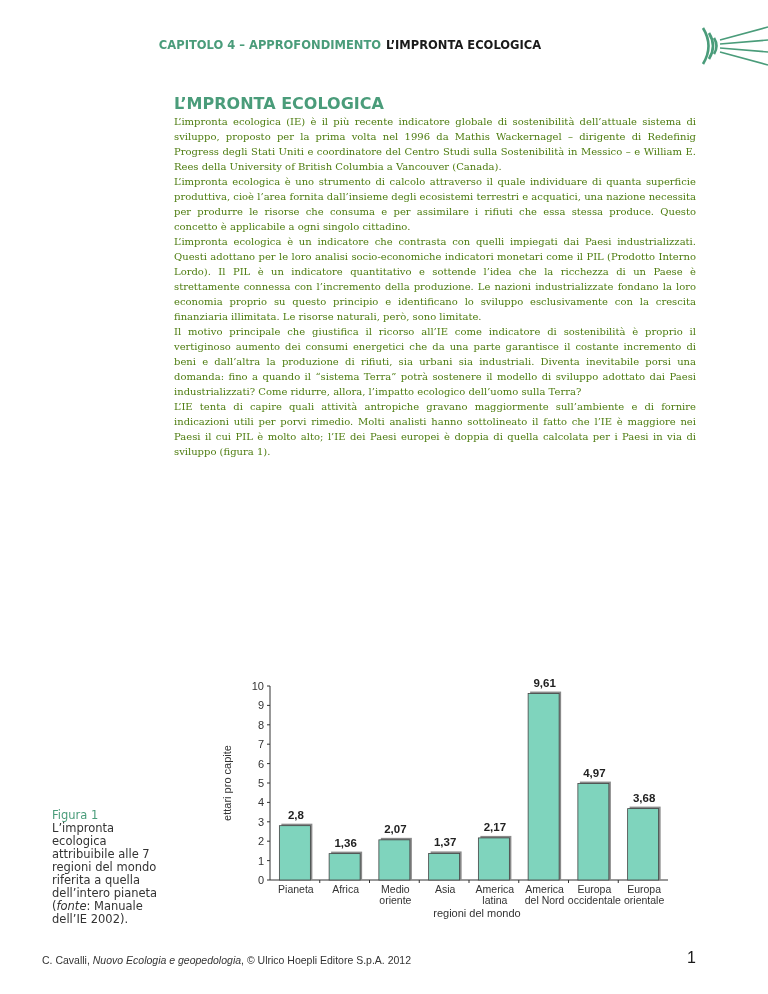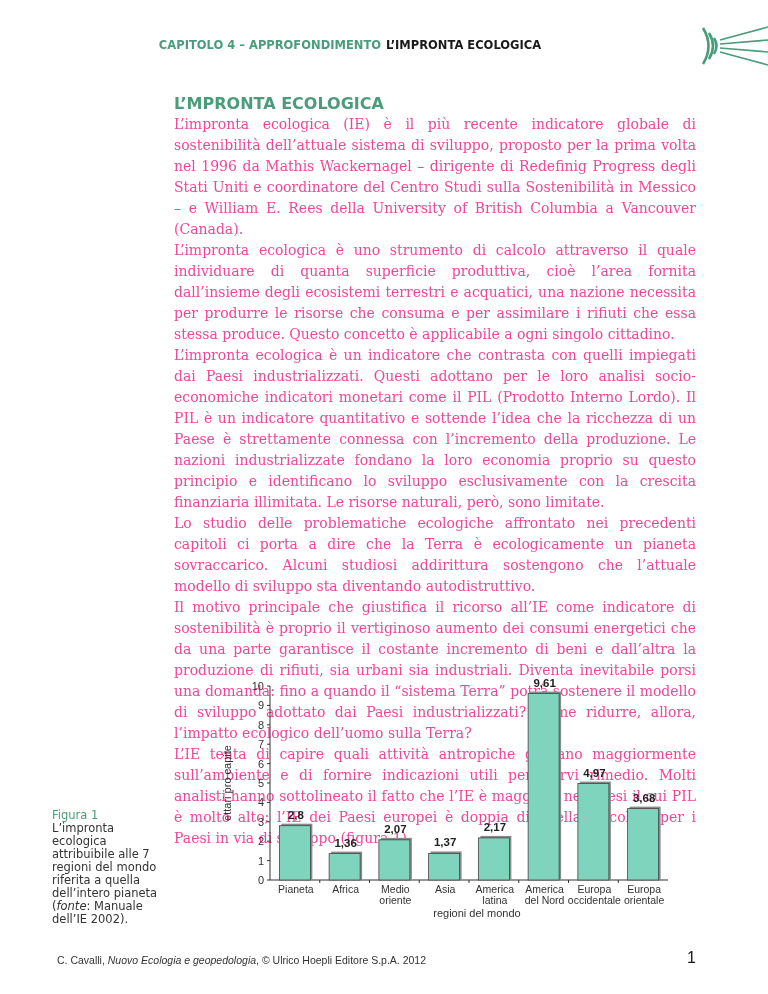--- a/index.html
+++ b/index.html
@@ -5,28 +5,28 @@
   html, body { margin: 0; padding: 0; background: #ffffff; }
   body { width: 768px; height: 994px; position: relative; overflow: hidden; }
   .hdr { position: absolute; top: 38px; left: 0; width: 700px; text-align: center;
          font-family: "DejaVu Sans", sans-serif; font-size: 11.5px; font-weight: bold; white-space: nowrap; }
   .hdr .ch { color: #4a9c7a; }
   .hdr .tp { color: #1a1a1a; margin-left: 5px; }
   .logo { position: absolute; top: 22px; left: 700px; }
   .title { position: absolute; top: 94px; left: 174px; font-family: "DejaVu Sans", sans-serif;
            font-weight: bold; font-size: 16px; color: #4a9c7a; text-align: right; }
   .body-text { position: absolute; top: 114px; left: 174px; width: 522px;
-               font-family: "DejaVu Serif", serif; font-size: 14px; line-height: 21px; color: #ec4899;
+               font-family: "DejaVu Serif", serif; font-size: 10px; line-height: 15px; color: #4d7c0f;
                text-align: justify; }
   .body-text p { margin: 0; }
   .caption { position: absolute; top: 809px; left: 52px; width: 110px;
              font-family: "DejaVu Sans", sans-serif; font-size: 11.5px; line-height: 13px; color: #333; }
   .caption .fig { color: #4a9c7a; }
   .chart { position: absolute; top: 675px; left: 210px; width: 470px; height: 245px; }
-  .footer { position: absolute; top: 954px; left: 57px; font-family: "Liberation Sans", sans-serif;
+  .footer { position: absolute; top: 954px; left: 42px; font-family: "Liberation Sans", sans-serif;
             font-size: 10.5px; color: #333; }
   .pagenum { position: absolute; top: 949px; left: 466px; width: 230px; text-align: right;
              font-family: "Liberation Sans", sans-serif; font-size: 16px; color: #1a1a1a; }
   svg text { font-family: "Liberation Sans", sans-serif; }
 </style>
 </head>
 <body>
 
 <div class="hdr">
   <span class="ch">CAPITOLO 4 – APPROFONDIMENTO</span><span class="tp">L’IMPRONTA ECOLOGICA</span>
@@ -40,21 +40,20 @@
   <line x1="20" y1="26" x2="68" y2="30" stroke="#4a9c7a" stroke-width="1.6"></line>
   <line x1="20" y1="30" x2="68" y2="43" stroke="#4a9c7a" stroke-width="1.6"></line>
 </svg>
 
 <div class="title">L’MPRONTA ECOLOGICA</div>
 
 <div class="body-text">
   <p>L’impronta ecologica (IE) è il più recente indicatore globale di sostenibilità dell’attuale sistema di sviluppo, proposto per la prima volta nel 1996 da Mathis Wackernagel – dirigente di Redefinig Progress degli Stati Uniti e coordinatore del Centro Studi sulla Sostenibilità in Messico – e William E. Rees della University of British Columbia a Vancouver (Canada).</p>
   <p>L’impronta ecologica è uno strumento di calcolo attraverso il quale individuare di quanta superficie produttiva, cioè l’area fornita dall’insieme degli ecosistemi terrestri e acquatici, una nazione necessita per produrre le risorse che consuma e per assimilare i rifiuti che essa stessa produce. Questo concetto è applicabile a ogni singolo cittadino.</p>
   <p>L’impronta ecologica è un indicatore che contrasta con quelli impiegati dai Paesi industrializzati. Questi adottano per le loro analisi socio-economiche indicatori monetari come il PIL (Prodotto Interno Lordo). Il PIL è un indicatore quantitativo e sottende l’idea che la ricchezza di un Paese è strettamente connessa con l’incremento della produzione. Le nazioni industrializzate fondano la loro economia proprio su questo principio e identificano lo sviluppo esclusivamente con la crescita finanziaria illimitata. Le risorse naturali, però, sono limitate.</p>
-  <p>Lo studio delle problematiche ecologiche affrontato nei precedenti capitoli ci porta a dire che la Terra è ecologicamente un pianeta sovraccarico. Alcuni studiosi addirittura sostengono che l’attuale modello di sviluppo sta diventando autodistruttivo.</p>
   <p>Il motivo principale che giustifica il ricorso all’IE come indicatore di sostenibilità è proprio il vertiginoso aumento dei consumi energetici che da una parte garantisce il costante incremento di beni e dall’altra la produzione di rifiuti, sia urbani sia industriali. Diventa inevitabile porsi una domanda: fino a quando il “sistema Terra” potrà sostenere il modello di sviluppo adottato dai Paesi industrializzati? Come ridurre, allora, l’impatto ecologico dell’uomo sulla Terra?</p>
   <p>L’IE tenta di capire quali attività antropiche gravano maggiormente sull’ambiente e di fornire indicazioni utili per porvi rimedio. Molti analisti hanno sottolineato il fatto che l’IE è maggiore nei Paesi il cui PIL è molto alto; l’IE dei Paesi europei è doppia di quella calcolata per i Paesi in via di sviluppo (figura 1).</p>
 </div>
 
 <div class="caption">
   <span class="fig">Figura 1</span><span> L’impronta ecologica attribuibile alle 7 regioni del mondo riferita a quella dell’intero pianeta (</span><i>fonte</i><span>: Manuale dell’IE 2002).</span>
 </div>
 
 <svg class="chart" id="chart" viewBox="0 0 470 245" width="470" height="245">
     <line x1="60" y1="11" x2="60" y2="205" stroke="#333" stroke-width="1"></line>

